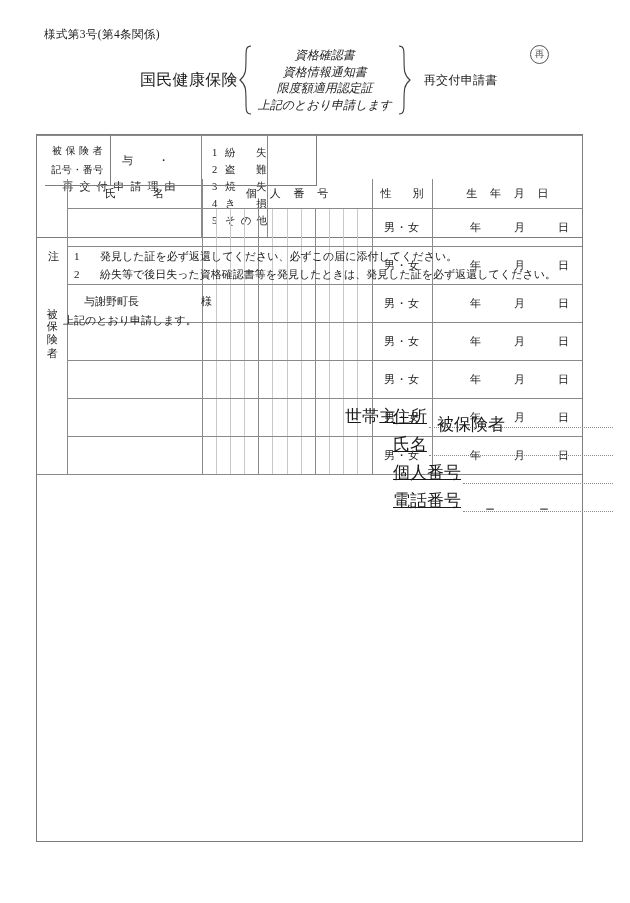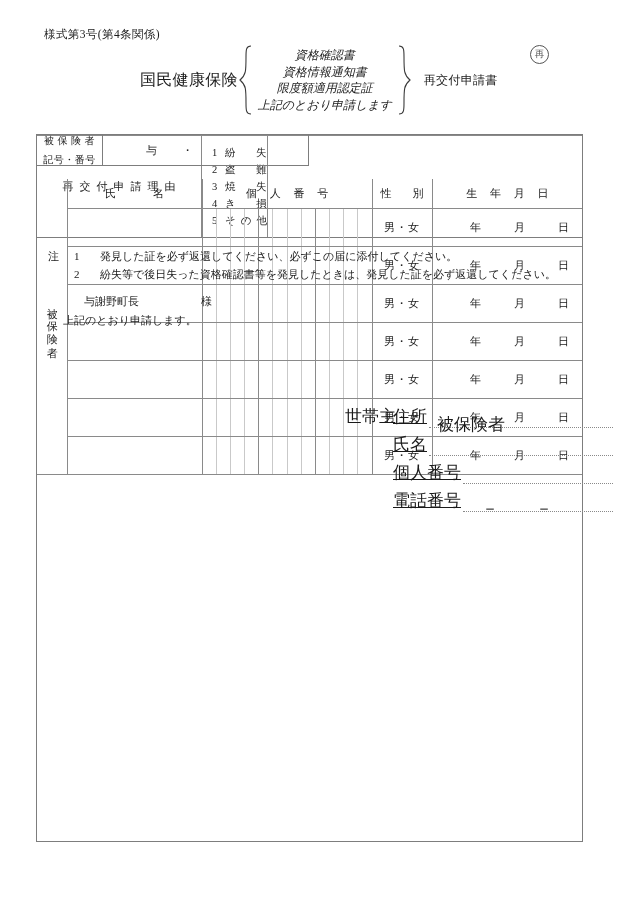--- a/index.html
+++ b/index.html
@@ -96,29 +96,28 @@
     top: 134px;
     width: 547px;
     height: 708px;
     border: 1.2px solid #7d7d7d;
     box-sizing: border-box;
   }
 
   
   .ins-no-row {
     position: absolute;
-    left: 0;
+    left: 8px;
     top: 0;
     width: 272px;
-    height: 31px;
+    height: 51px;
     display: flex;
     box-sizing: border-box;
     border-bottom: 1.1px solid #7d7d7d;
     border-right: 1.1px solid #7d7d7d;
-    gap: 32px;
   }
   .ins-no-label {
     width: 66px;
     box-sizing: border-box;
     border-right: 1.1px solid #7d7d7d;
     display: flex;
     flex-direction: column;
     justify-content: center;
     align-items: center;
     font-size: 10px;

